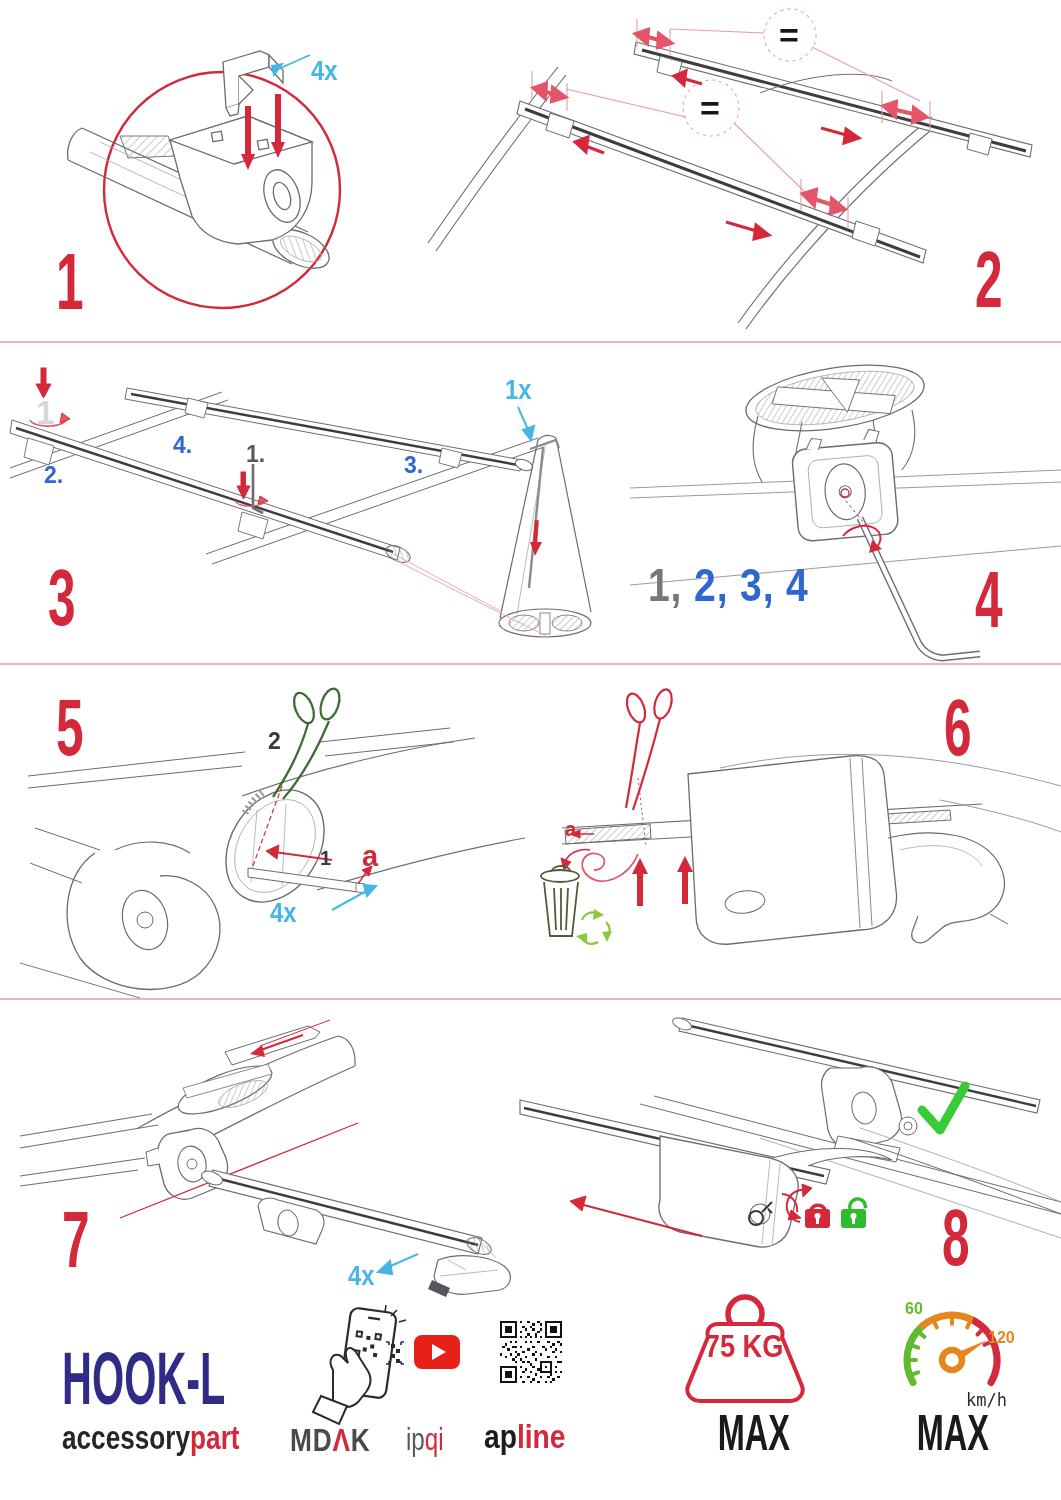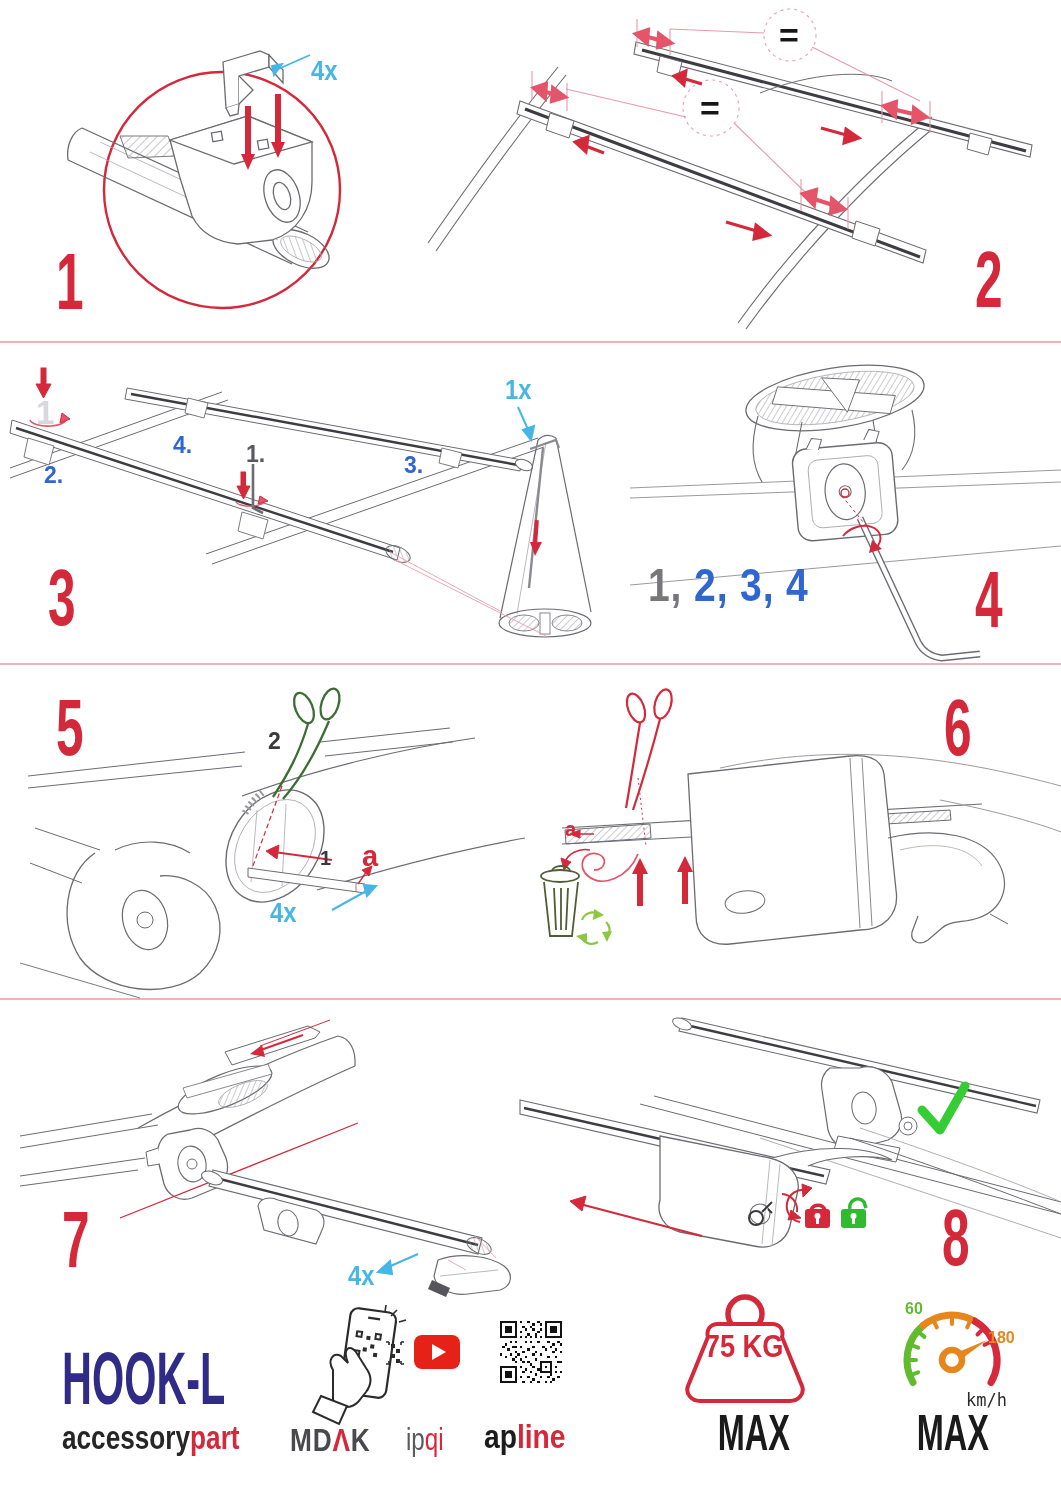--- a/index.html
+++ b/index.html
@@ -703,17 +703,17 @@
       </g>
       <g stroke="#d6293c" stroke-width="4">
         <line x1="97.5" y1="39.5" x2="103.8" y2="33.2"></line>
           <line x1="104.6" y1="49.8" x2="112.8" y2="46"></line>
       </g>
     </g>
     <polygon points="107,45 74.5,69.3 69.5,60.7" fill="#e6861c"></polygon>
     <circle cx="72" cy="65" r="10" fill="#fff" stroke="#e6861c" stroke-width="6.5"></circle>
   </svg>
   <div class="t gauge60" style="left:905px;top:1301px">60</div>
-  <div class="t gauge120" style="left:988px;top:1330px">180</div>
+  <div class="t gauge120" style="left:988px;top:1330px">120</div>
   <div class="t kmh" style="left:930px;top:1392px">km/h</div>
   <div class="t max" style="left:901px;top:1408px">MAX</div>
 
 </div>
 
 </body></html>

